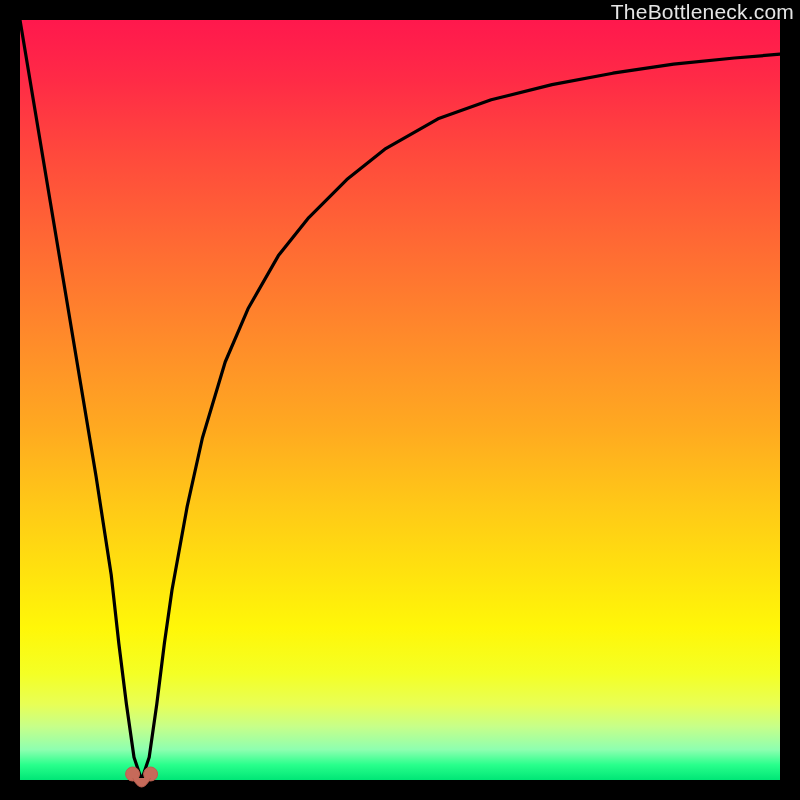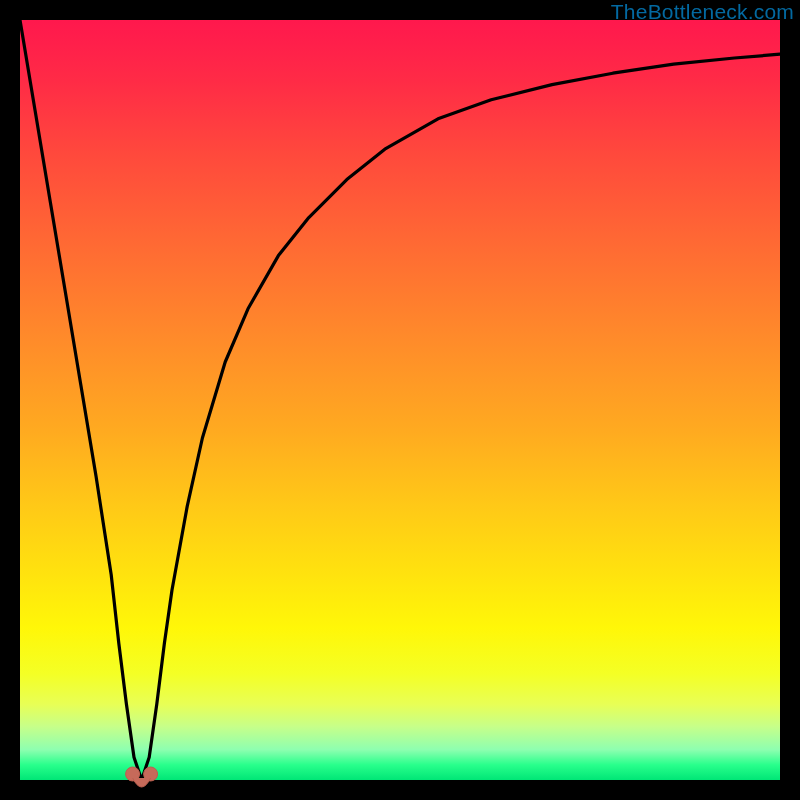--- a/index.html
+++ b/index.html
@@ -59,21 +59,21 @@
   }
   .min-marker {
     fill: #c66a5a;
     stroke: #bb5f4f;
     stroke-width: 1;
   }
   .watermark {
     position: absolute;
     top: 0px;
     right: 6px;
-    color: #0369a1;
+    color: #e5e5e5;
     font-size: 21px;
     font-weight: 500;
     letter-spacing: 0.2px;
     user-select: none;
   }
 </style>
 </head>
 <body>
 
 <div class="frame">

